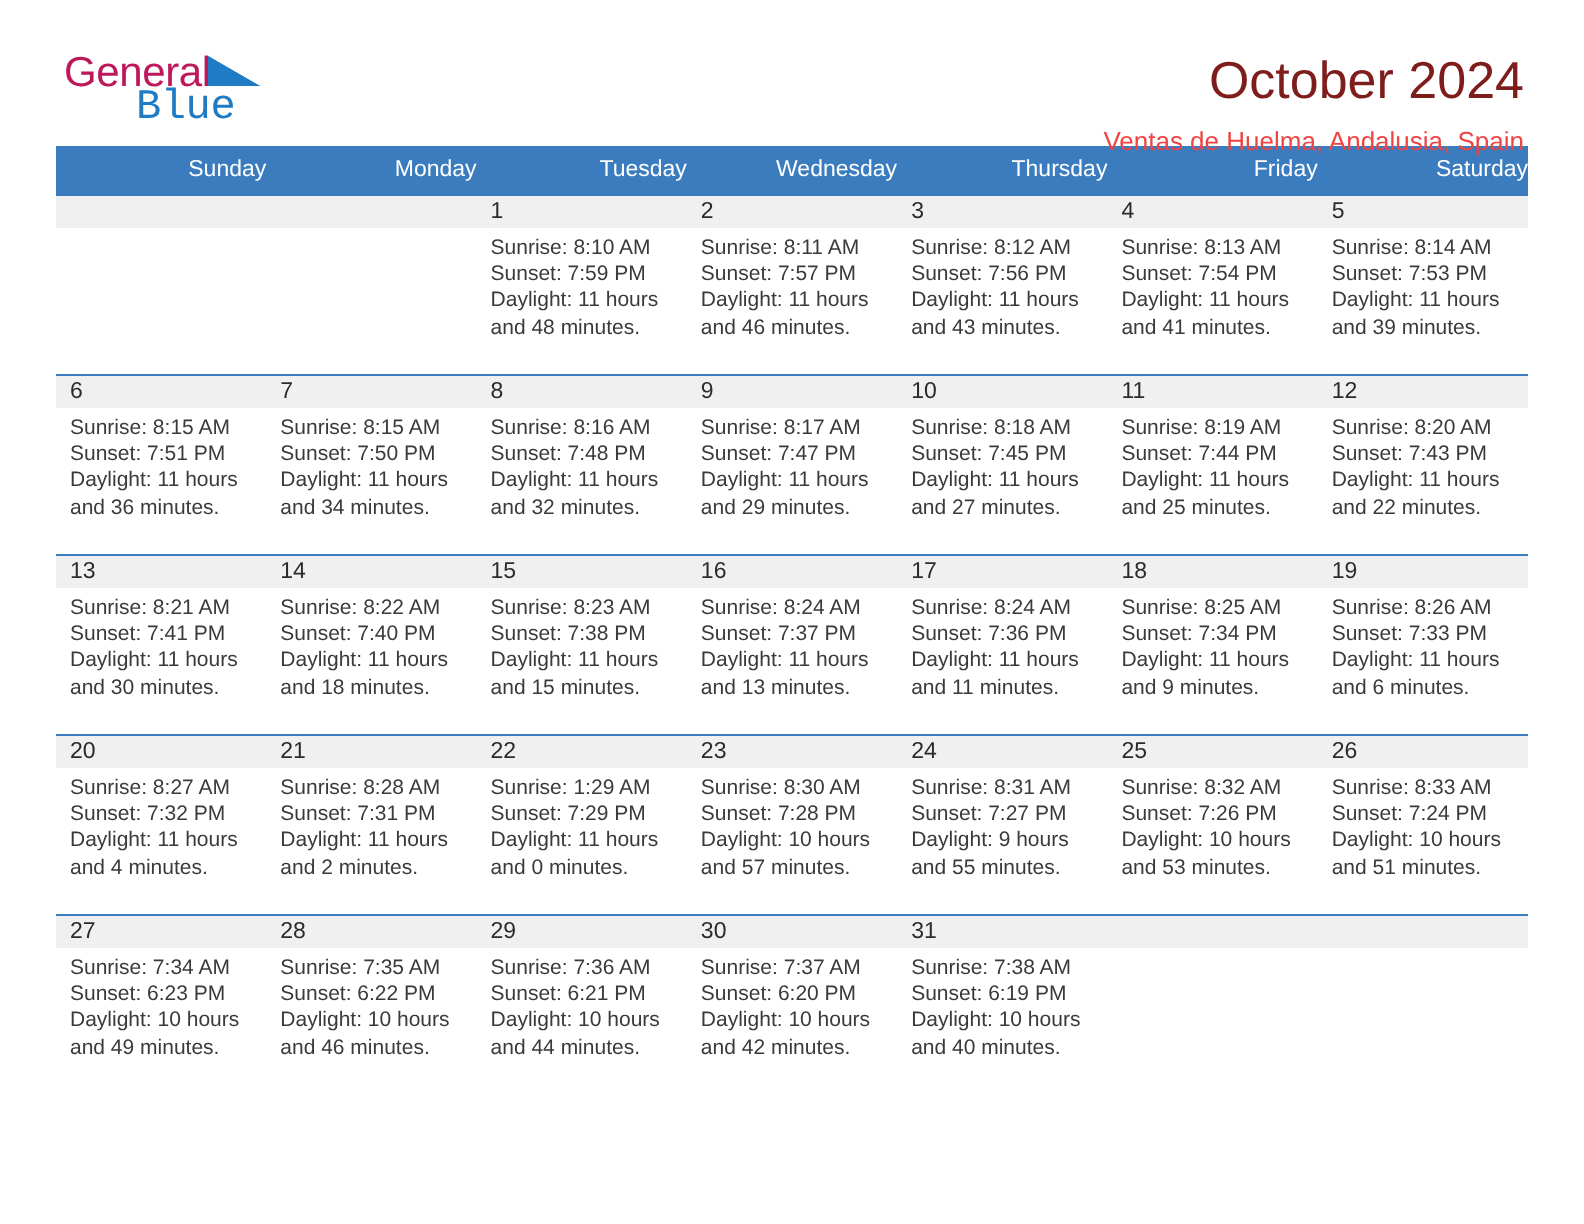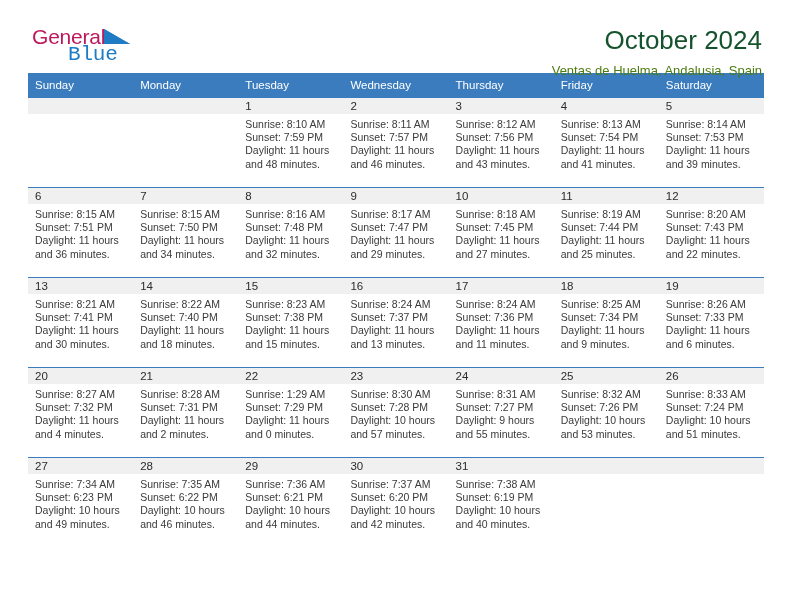--- a/index.html
+++ b/index.html
@@ -59,47 +59,47 @@
     letter-spacing: -0.2px;
     font-family: Liberation Mono, monospace;
   }
 
   .titles {
     text-align: right;
     padding-right: 2px;
   }
   .cal-title {
     font-size: 26px;
-    color: #14532d;
+    color: #7f1d1d;
     line-height: 1.08;
     white-space: nowrap;
     font-weight: normal;
     margin: 0;
   }
   .cal-subtitle {
     font-size: 13px;
-    color: #4d7c0f;
+    color: #ef4444;
     margin-top: 9px;
     white-space: nowrap;
   }
 
   
   .calendar {
     width: 736px;
     border-collapse: collapse;
     table-layout: fixed;
   }
   .calendar col { width: 105.14px; }
 
   thead th {
     background: #3a7cbe;
     color: #ffffff;
     font-size: 11.5px;
     font-weight: normal;
-    text-align: left;
+    text-align: right;
     padding: 6px 0 6px 7px;
     height: 21px;
     box-sizing: border-box;
     vertical-align: middle;
   }
 
   tbody tr { height: 90px; }
   tbody td {
     vertical-align: top;
     padding: 0;

